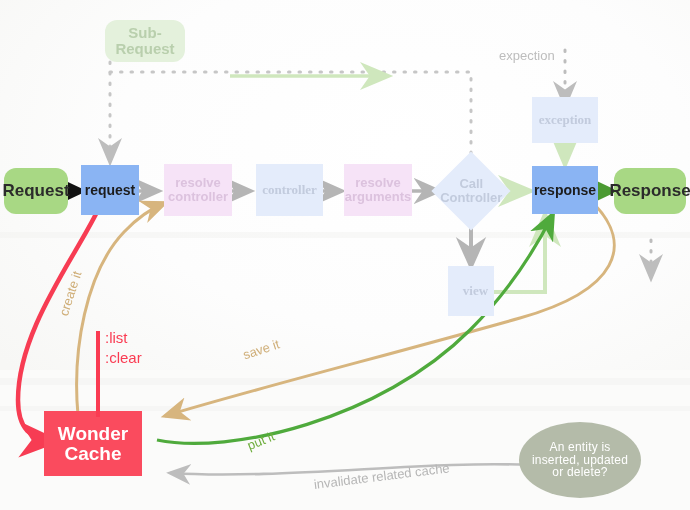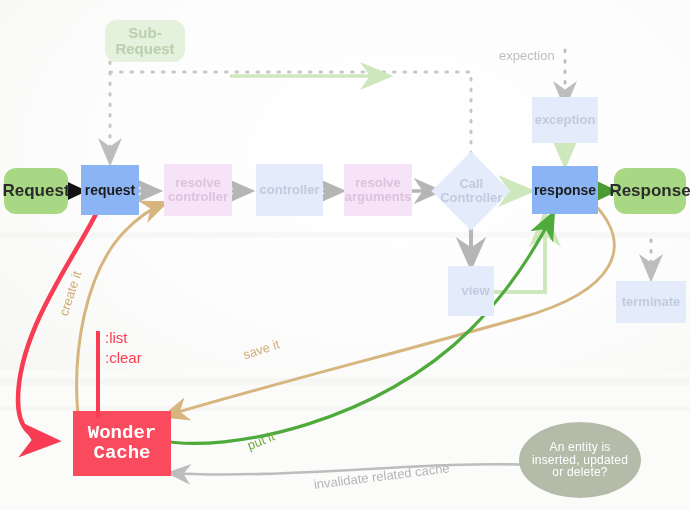--- a/index.html
+++ b/index.html
@@ -24,21 +24,21 @@
     display:flex;align-items:center;justify-content:center;
     text-align:center;
     line-height:1.05;
     box-sizing:border-box;
   }
   .rnd{border-radius:12px;}
   .n-request{background:#a8d884;color:#2b2b2b;font-size:17px;font-weight:700;}
   .n-response{background:#a8d884;color:#2b2b2b;font-size:17px;font-weight:700;}
   .n-subrequest{background:#e4f1dc;color:#b9cfad;font-size:15px;font-weight:600;}
   .n-blue{background:#8ab4f3;color:#1c1c1c;font-size:14px;font-weight:700;}
-  .n-faintblue{background:#e4ecfb;color:#c2cbdd;font-size:13px;font-weight:600;}
+  .n-faintblue{background:#e4ecfb;color:#c2cbdd;font-size:13px;font-weight:600;font-family:Liberation Serif, serif;}
   .n-pink{background:#f6e3f7;color:#dcc2de;font-size:13px;font-weight:600;}
   .n-diamond{
     background:#e4ecfb;color:#c2cbdd;font-size:13px;font-weight:600;
     transform:rotate(45deg);
   }
   .n-diamond span{transform:rotate(-45deg);display:block;}
   .n-wonder{background:#fa4b5e;color:#ffffff;font-size:19px;font-weight:700;}
   .n-ellipse{
     background:#b4bba9;color:#ffffff;font-size:12px;border-radius:50%;
     letter-spacing:.2px;
@@ -170,25 +170,22 @@
   </div>
 
   <div class="node n-blue" style="left:532px;top:166px;width:66px;height:48px;">
     <span>response</span>
   </div>
 
   <div class="node rnd n-response" style="left:614px;top:168px;width:72px;height:46px;">
     <span>Response</span>
   </div>
 
-  <div class="node n-faintblue" style="left:616px;top:281px;width:70px;height:42px;">
-    <span>terminate</span>
-  </div>
-
-  <div class="node n-wonder" style="left:73px;top:411px;width:98px;height:65px;white-space:pre-line;font-family:Liberation Mono, monospace;">
+
+  <div class="node n-wonder" style="left:44px;top:411px;width:98px;height:65px;white-space:pre-line;">
     <span>Wonder
 Cache</span>
   </div>
 
   <div class="node n-ellipse" style="left:519px;top:422px;width:122px;height:76px;white-space:pre-line;">
     <span>An entity is
 inserted, updated
 or delete?</span>
   </div>
 

